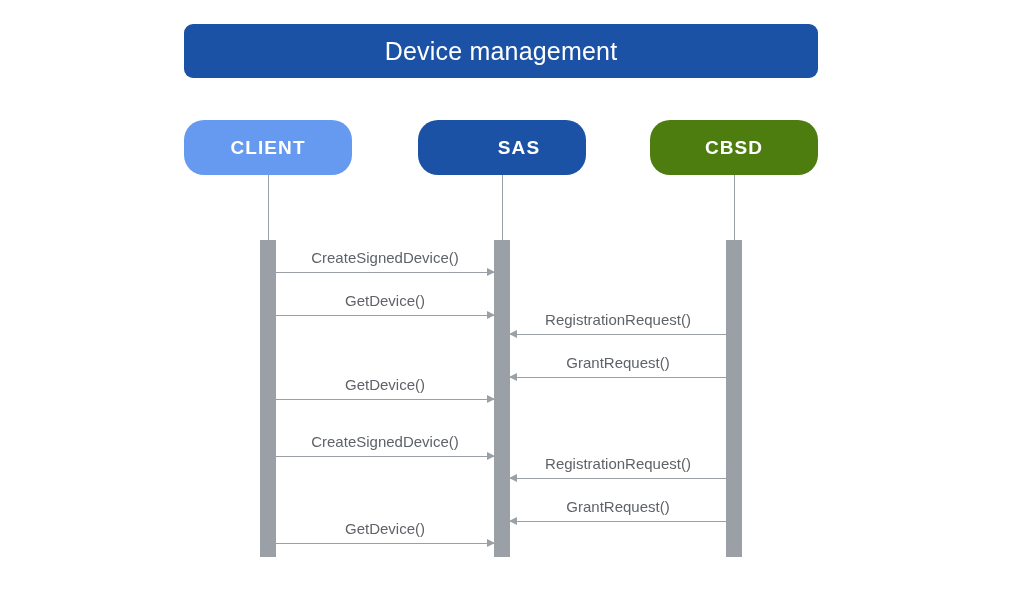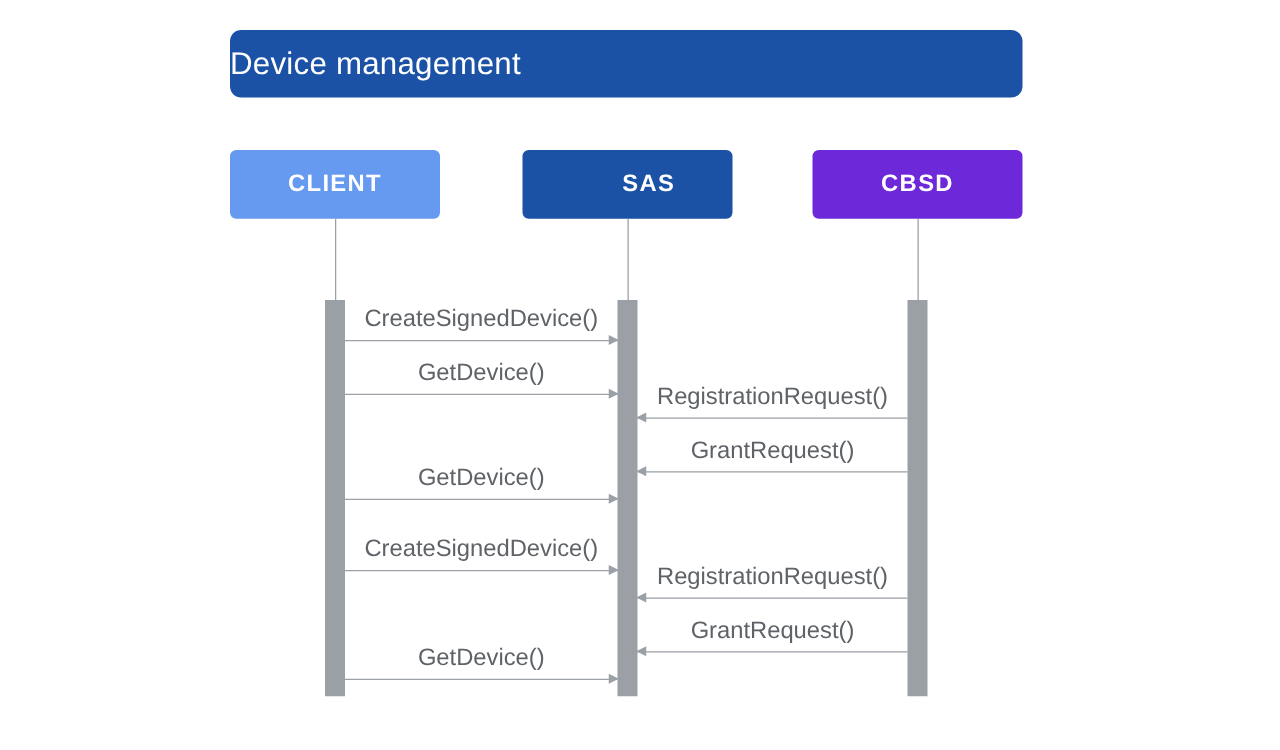--- a/index.html
+++ b/index.html
@@ -23,38 +23,38 @@
   
   .title-bar {
     position: absolute;
     left: 184px;
     top: 24px;
     width: 634px;
     height: 54px;
     border-radius: 9px;
     display: flex;
     align-items: center;
-    justify-content: flex-start;
+    justify-content: center;
     box-sizing: border-box;
   }
   .title-bar .title-text {
     color: #ffffff;
     font-size: 25px;
     font-weight: 400;
     letter-spacing: 0.2px;
     line-height: 1;
   }
 
   
   .participant {
     position: absolute;
     top: 120px;
     width: 168px;
     height: 55px;
-    border-radius: 5px;
+    border-radius: 20px;
     display: flex;
     align-items: center;
     justify-content: center;
     box-sizing: border-box;
   }
   .participant .p-label {
     color: #ffffff;
     font-size: 19px;
     font-weight: 700;
     letter-spacing: 1.1px;
@@ -108,21 +108,21 @@
     left: -1px;
     border-right: 8px solid #9aa0a6;
   }
   .msg-label {
     position: absolute;
     left: 0;
     width: 100%;
     bottom: 7px;
     text-align: center;
     color: #5f6368;
-    font-size: 19px;
+    font-size: 15px;
     font-weight: 400;
     line-height: 1;
     white-space: nowrap;
     margin-top: 12px;
   }
 </style>
 </head>
 <body>
 
 <div id="canvas">
@@ -130,21 +130,21 @@
   <div class="title-bar" style="background: rgb(27, 82, 166);">
     <span class="title-text">Device management</span>
   </div>
 
   <div class="participant" style="left: 184px; background: rgb(102, 153, 240);">
     <span class="p-label">CLIENT</span>
   </div>
   <div class="participant" style="left: 418px; background: rgb(27, 82, 166); padding-left: 34px;">
     <span class="p-label">SAS</span>
   </div>
-  <div class="participant" style="left: 650px; background: #6d28d9;">
+  <div class="participant" style="left: 650px; background: #4d7c0f;">
     <span class="p-label">CBSD</span>
   </div>
 
   <div class="lifeline" style="left: 268px;"></div>
   <div class="lifeline" style="left: 502px;"></div>
   <div class="lifeline" style="left: 734px;"></div>
 
   <div class="activation" style="left: 260px;"></div>
   <div class="activation" style="left: 494px;"></div>
   <div class="activation" style="left: 726px;"></div>

